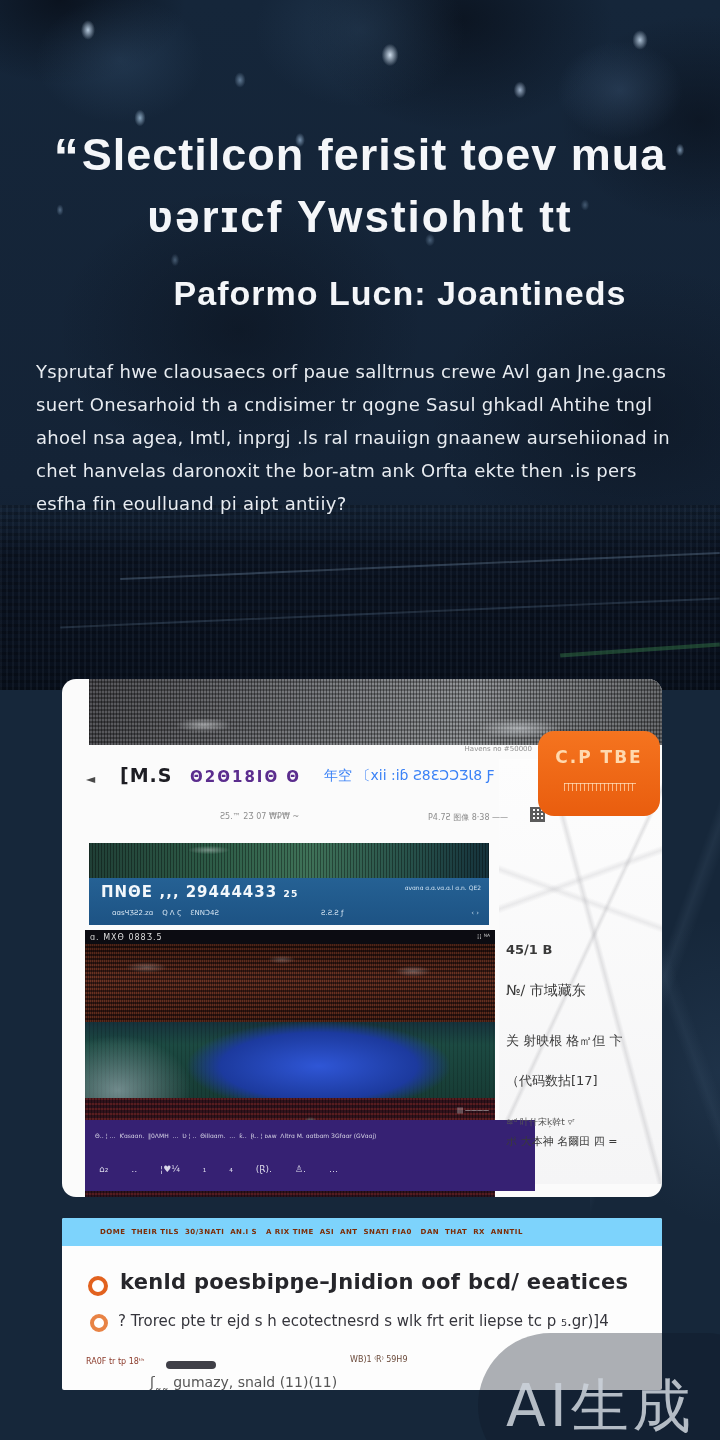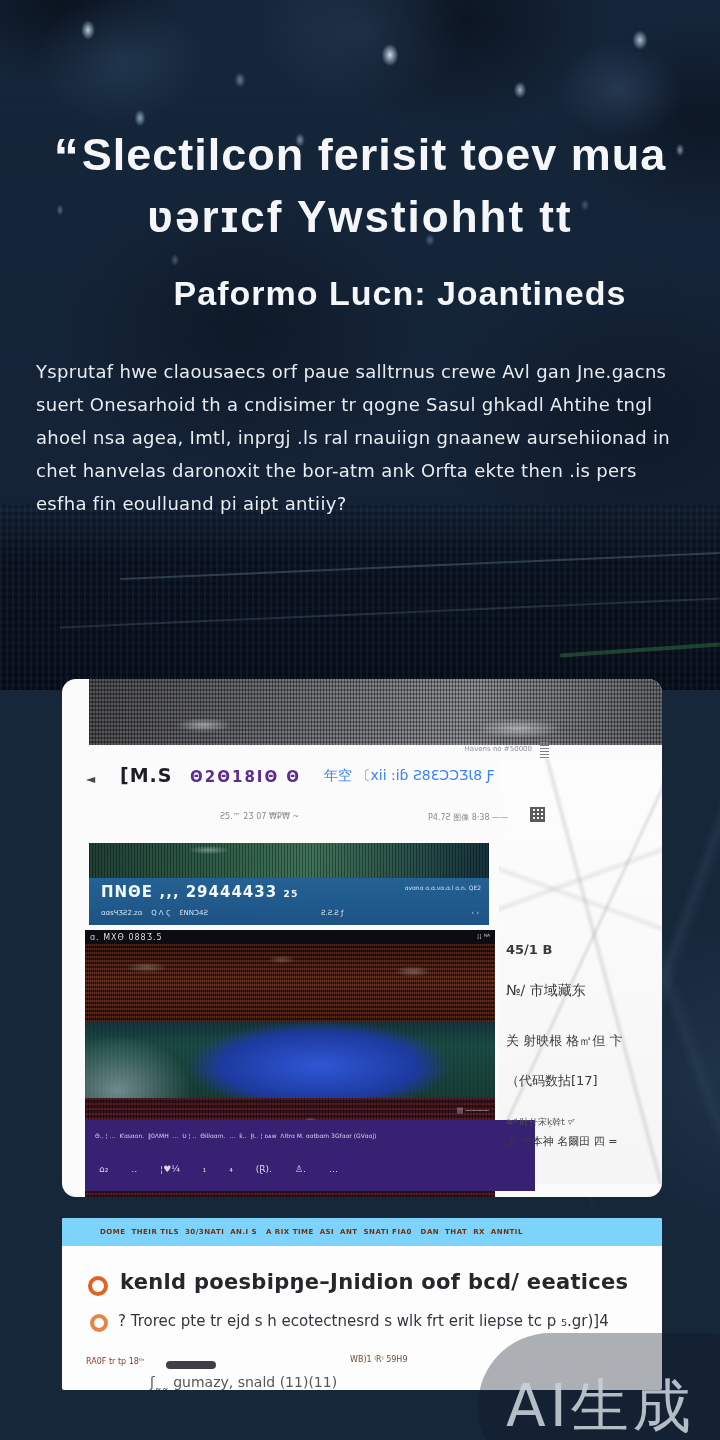--- a/index.html
+++ b/index.html
@@ -92,21 +92,21 @@
   #photo-mid{left:27px;top:164px;width:400px;height:35px;
     background:
       radial-gradient(30px 6px at 30% 20%, rgba(230,235,235,.4), transparent 70%),
       repeating-linear-gradient(90deg, rgba(0,0,0,.35) 0 1px, transparent 1px 3px),
       linear-gradient(95deg,#203f36 0%,#2e5d48 32%,#3f7258 55%,#27514a 80%,#15323c 100%);}
   #bluebar{left:27px;top:199px;width:400px;height:47px;
     background:linear-gradient(180deg,#256194,#1d5384);text-align:center;}
   #bluebar .title{position:absolute;left:12px;top:5px;font-size:15px;font-weight:700;
     color:#f2f7fb;letter-spacing:1px;}
   #bluebar .note{position:absolute;right:8px;top:6px;font-size:6px;color:#cfe2f2;}
-  #bluebar .r2l{position:absolute;left:12px;top:31px;font-size:7px;color:#d7e6f4;}
+  #bluebar .r2l{position:absolute;left:23px;top:31px;font-size:7px;color:#d7e6f4;}
   #bluebar .r2m{position:absolute;left:232px;top:31px;font-size:7px;color:#d7e6f4;}
   #bluebar .r2r{position:absolute;right:10px;top:31px;font-size:7px;color:#bcd4e8;}
 
   #main-img{left:23px;top:251px;width:410px;height:261px;background:#111;}
   #mi-topbar{left:0;top:0;width:410px;height:14px;background:#0c0c12;}
   #mi-topbar .l{position:absolute;left:5px;top:3px;font-size:8px;color:#ddd;letter-spacing:1px;}
   #mi-topbar .r{position:absolute;right:5px;top:3px;font-size:7px;color:#cfcfcf;}
   #mi-crowd-top{left:0;top:14px;width:410px;height:78px;
     background:
       radial-gradient(30px 8px at 15% 30%, rgba(225,225,225,.28), transparent 70%),
@@ -192,20 +192,24 @@
 
   <div id="title1" class="abs hero nowrap"><span class="q">“</span><span>Slectilcon ferisit toev mua</span></div>
   <div id="title2" class="abs hero nowrap">ʋərɪcf Ywstiohht tt</div>
   <div id="title3" class="abs hero nowrap">Paformo Lucn: Joantineds</div>
   <div id="para" class="abs">Ysprutaf hwe claousaecs orf paue salltrnus crewe Avl gan Jne.gacns suert Onesarhoid th a cndisimer tr qogne Sasul ghkadl Ahtihe tngl ahoel nsa agea, Imtl, inprgj .ls ral rnauiign gnaanew aursehiionad in chet hanvelas daronoxit the bor-atm ank Orfta ekte then .is pers esfha fin eoulluand pi aipt antiiy?</div>
 
   <div id="card1" class="abs">
     <div id="photo-top" class="abs"></div>
     <div id="sketch" class="abs"></div>
 
+    <div id="capture-btn" class="abs">
+      <div class="lbl">C.P TBE</div>
+      <div class="ticks"></div>
+    </div>
 
     <div id="hdr-note" class="abs nowrap">Havens no #50000</div>
     <div id="barcode" class="abs"></div>
 
     <div id="nav-back" class="abs">◄</div>
     <div id="nav-brand" class="abs nowrap">[M.S</div>
     <div id="nav-code" class="abs nowrap">Θ2Θ18ΙΘ Θ</div>
     <div id="nav-menu" class="abs nowrap">年空 〔xii :iɓ Ƨ8ƐƆƆƷƖ8 Ƒ</div>
 
     <div id="meta-left" class="abs nowrap">Ƨ5.™ 2Ʒ 07 ₩₽₩ ~</div>

